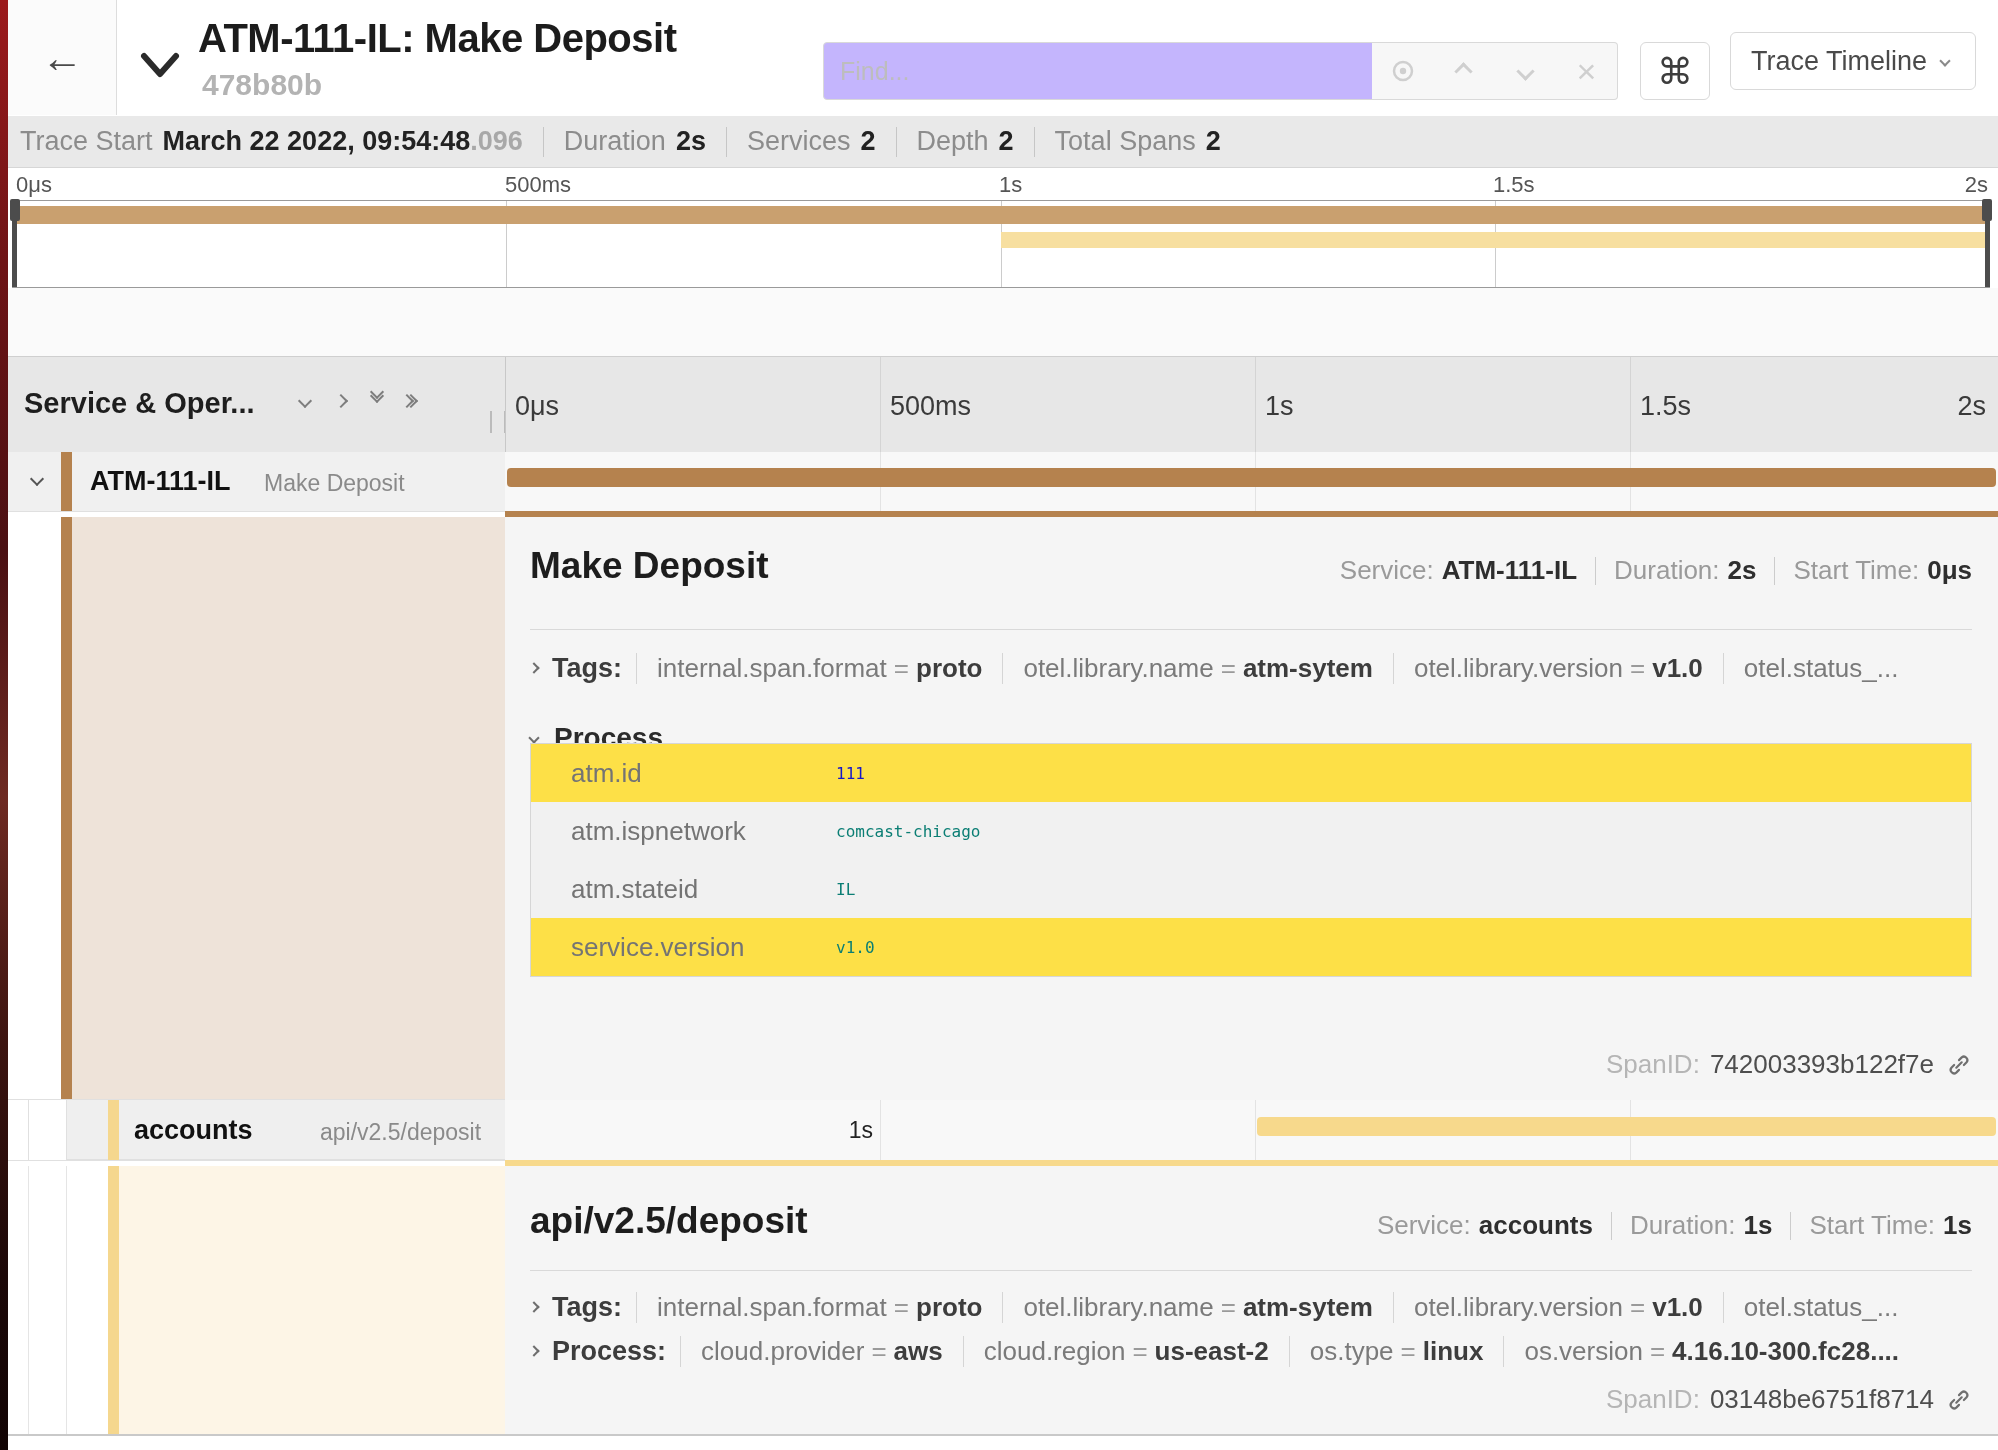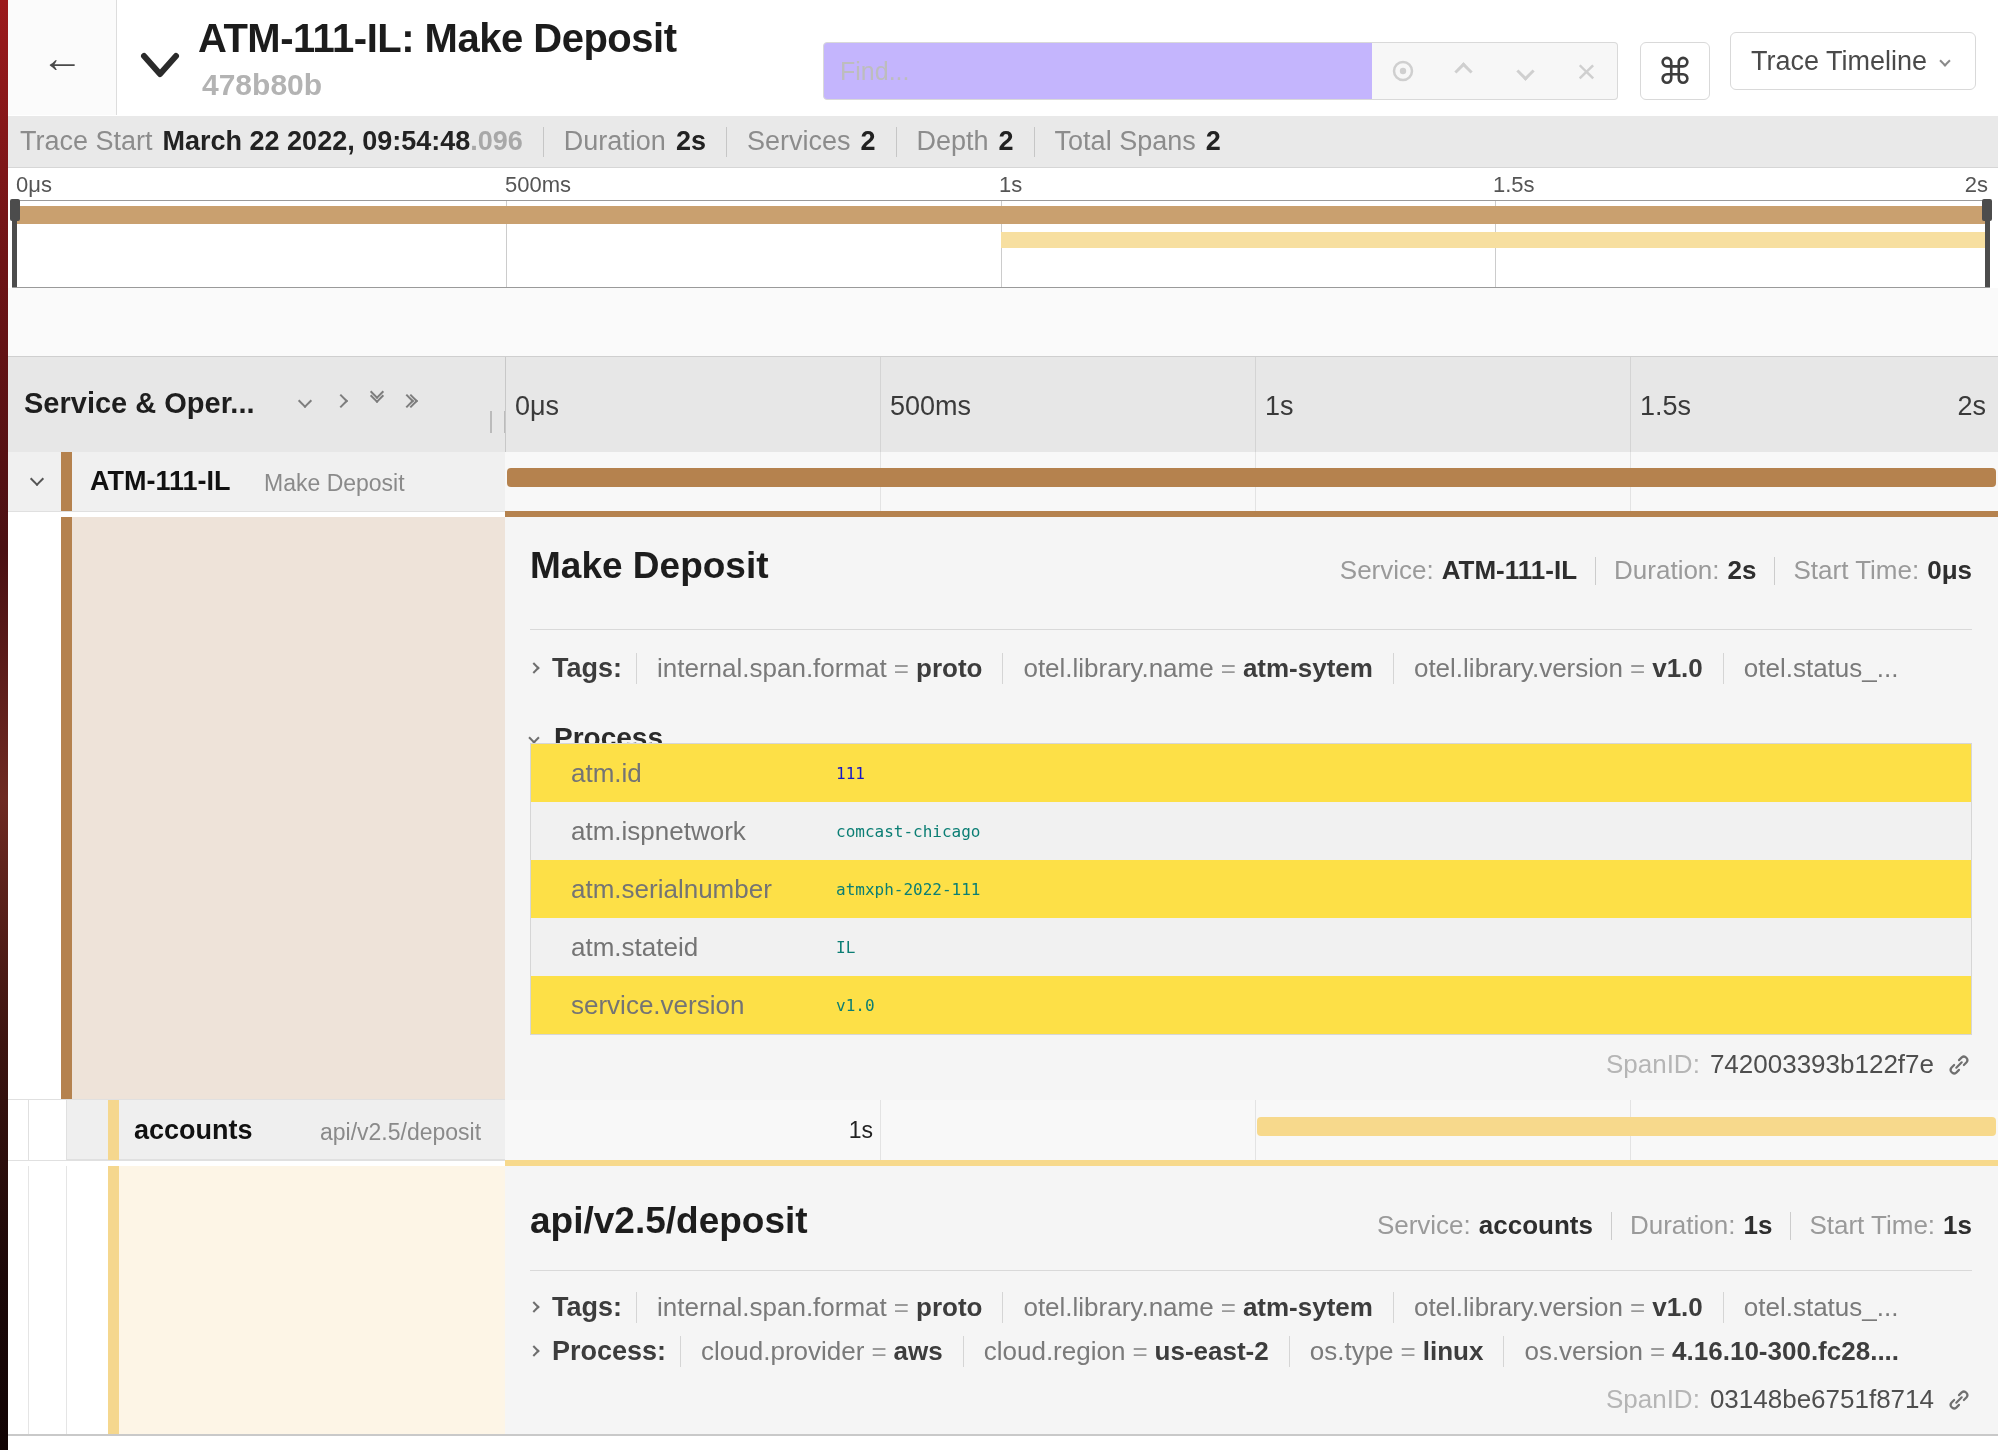--- a/index.html
+++ b/index.html
@@ -275,24 +275,20 @@
       </div>
       <div class="kvtable" style="top:226px;">
         <div class="kvrow">
           <span class="kvkey">atm.id</span>
           <span class="kvval v-num">111</span>
         </div>
         <div class="kvrow alt">
           <span class="kvkey">atm.ispnetwork</span>
           <span class="kvval v-str">comcast-chicago</span>
         </div>
-        <div class="kvrow">
-          <span class="kvkey">atm.serialnumber</span>
-          <span class="kvval v-str">atmxph-2022-111</span>
-        </div>
         <div class="kvrow alt">
           <span class="kvkey">atm.stateid</span>
           <span class="kvval v-str">IL</span>
         </div>
         <div class="kvrow">
           <span class="kvkey">service.version</span>
           <span class="kvval v-str">v1.0</span>
         </div>
       </div>
       <div class="spanid" style="top:532px;">

